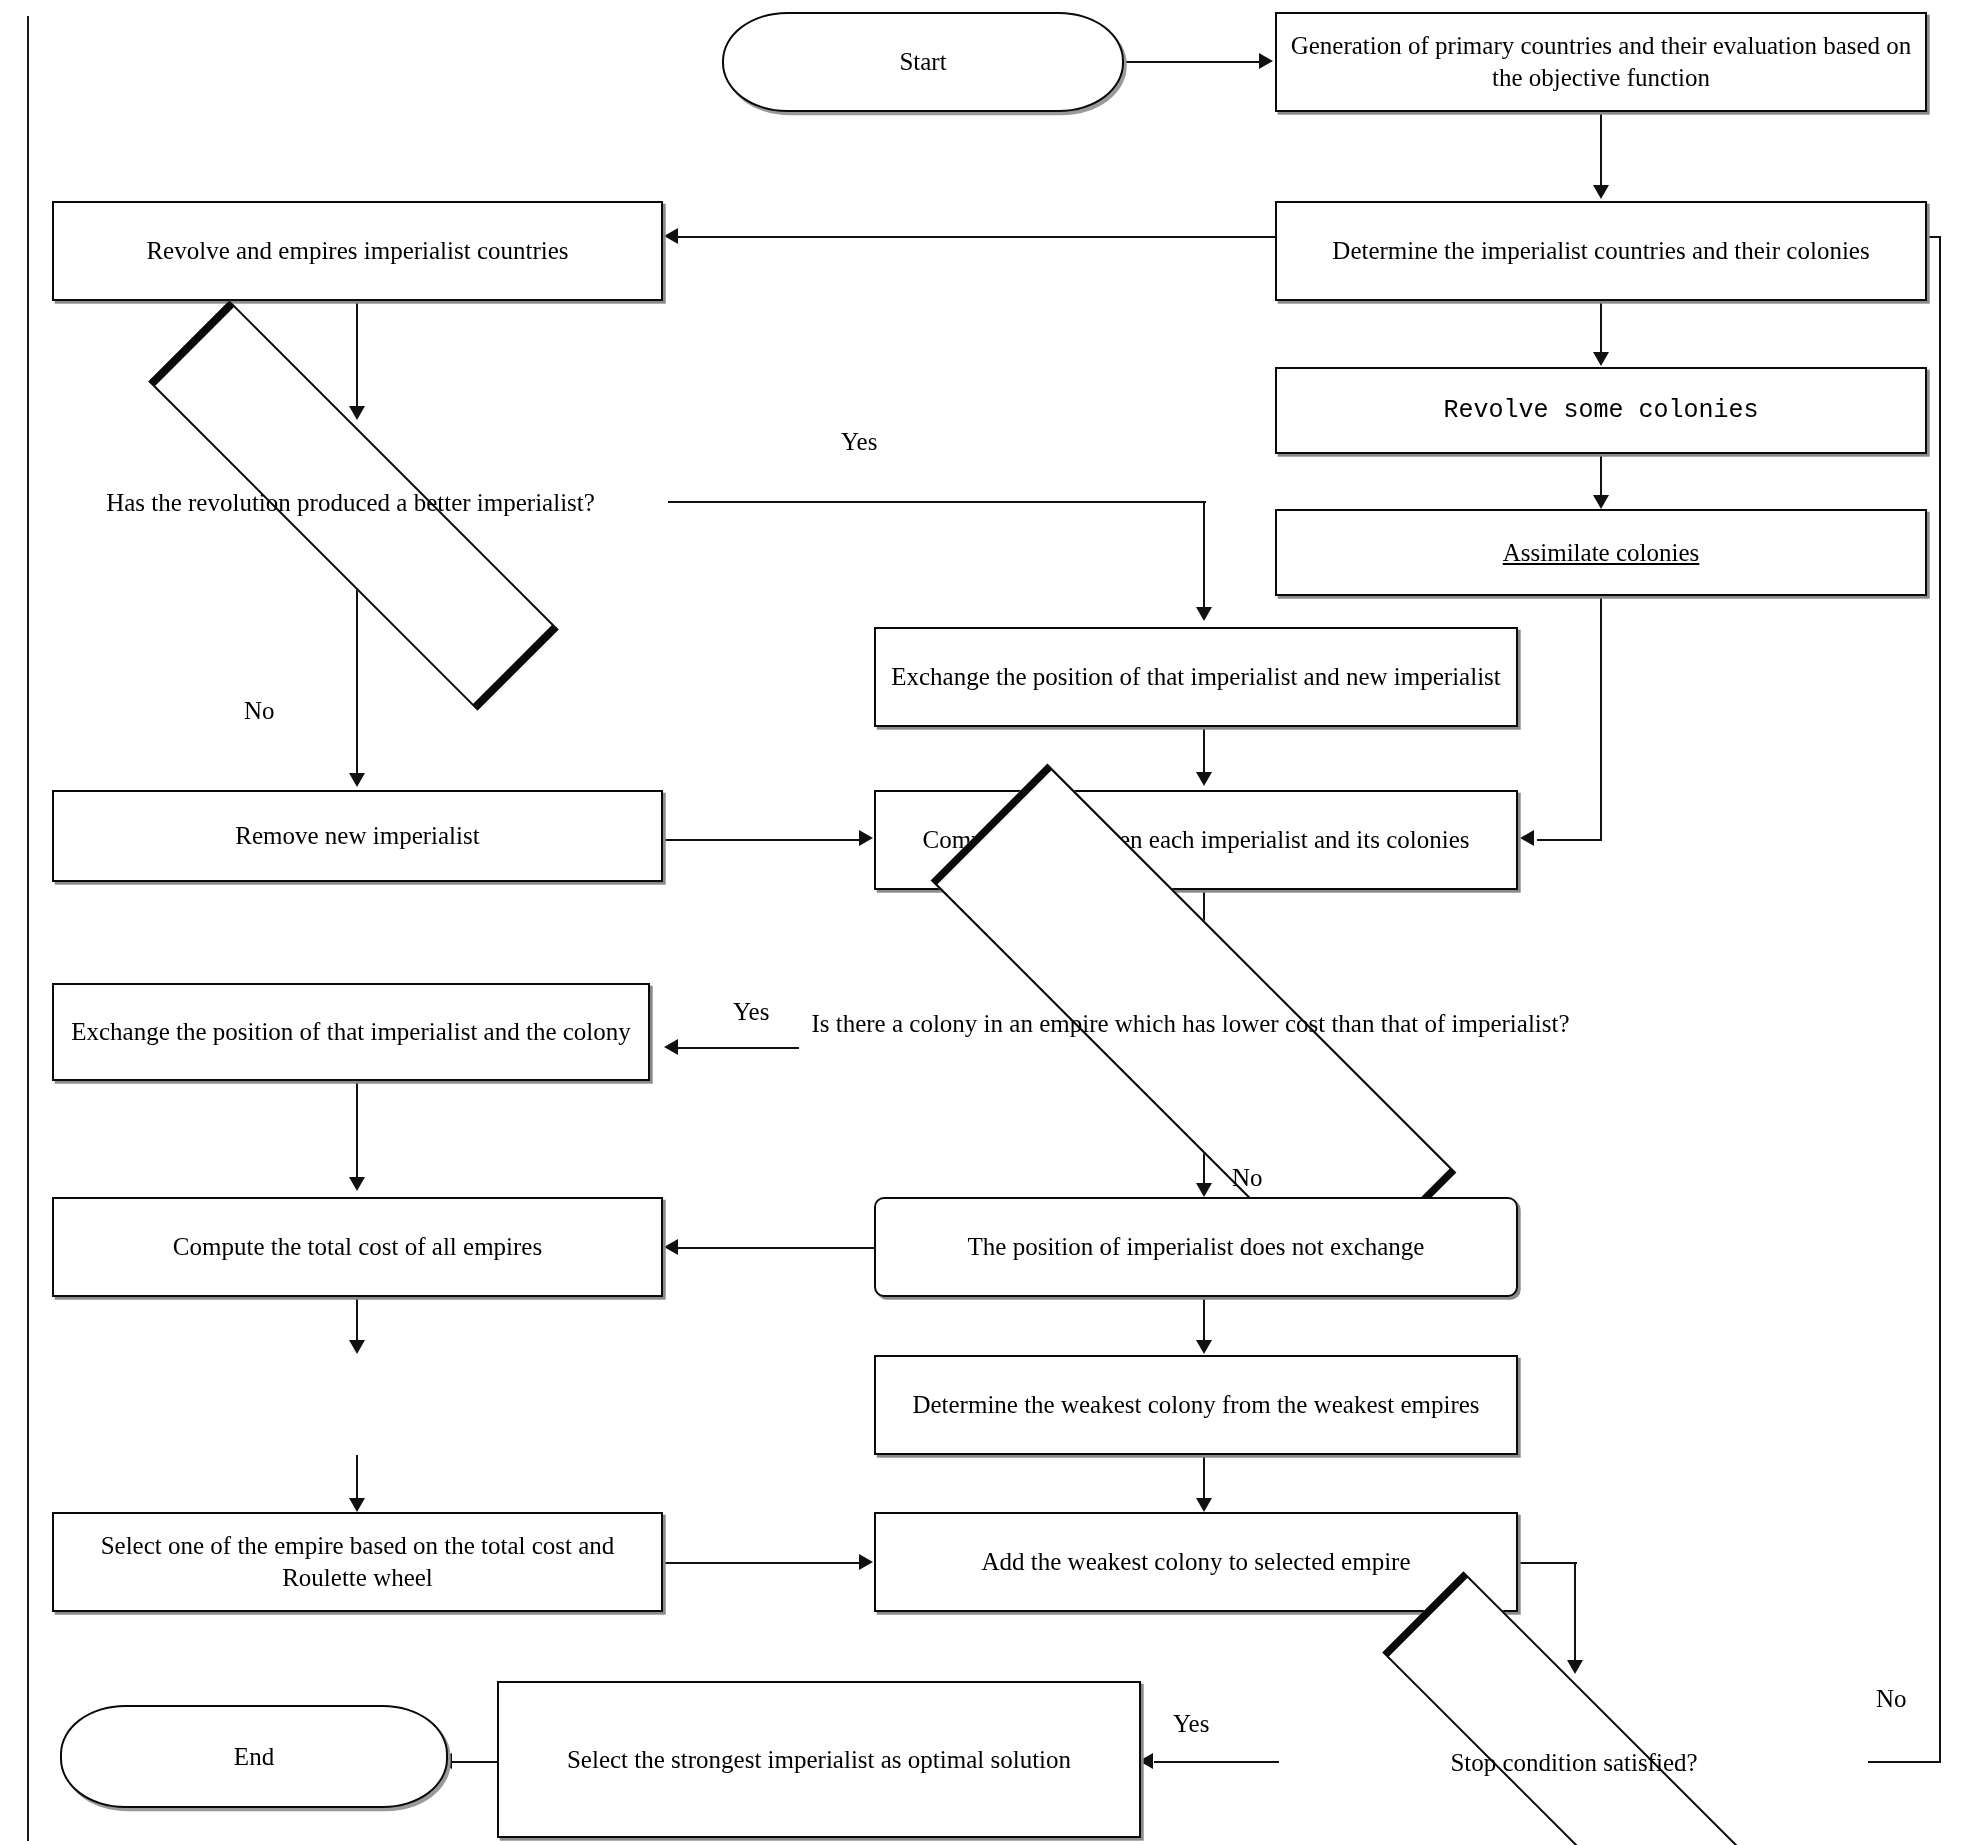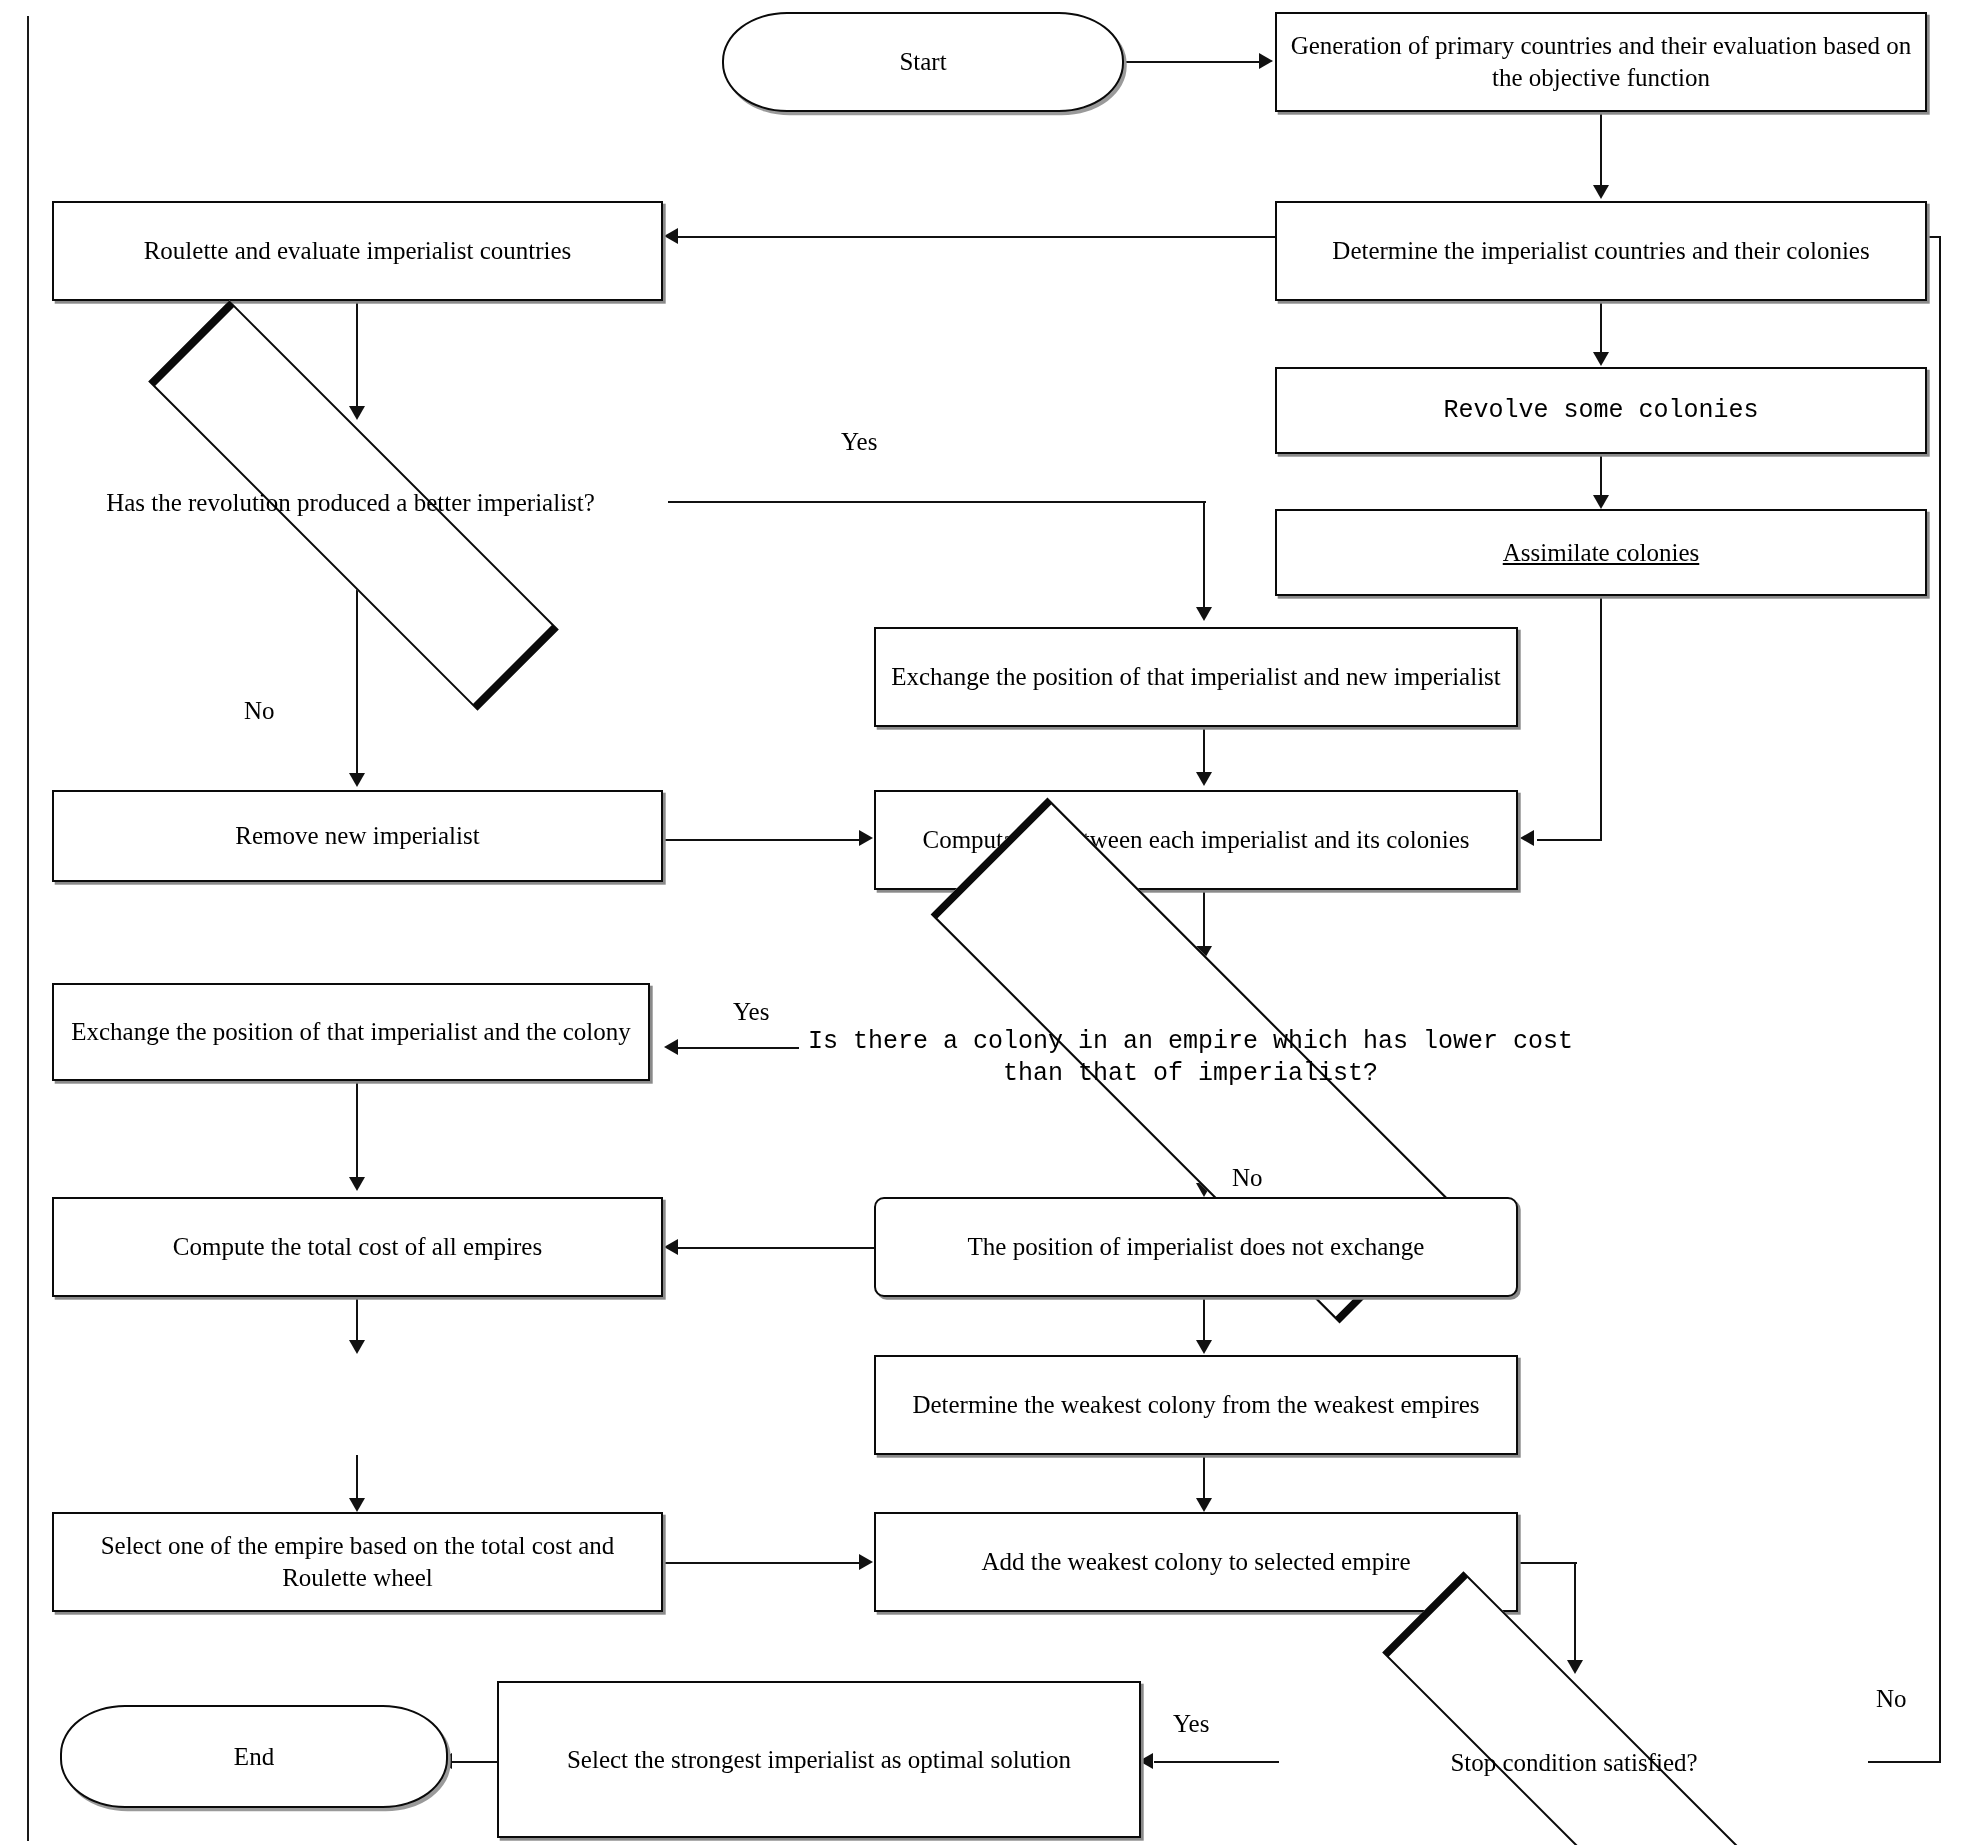--- a/index.html
+++ b/index.html
@@ -125,21 +125,21 @@
 
   <div class="node process" style="left:1275px; top:12px; width:652px; height:100px;">
     <span class="txt">Generation of primary countries and their evaluation based on the objective function</span>
   </div>
 
   <div class="node process" style="left:1275px; top:201px; width:652px; height:100px;">
     <span class="txt">Determine the imperialist countries and their colonies</span>
   </div>
 
   <div class="node process" style="left:52px; top:201px; width:611px; height:100px;">
-    <span class="txt">Roulette and evaluate imperialist countries</span>
+    <span class="txt">Revolve and empires imperialist countries</span>
   </div>
 
   <div class="node process" style="left:1275px; top:367px; width:652px; height:87px;font-family:Liberation Mono, monospace;">
     <span class="txt">Revolve some colonies</span>
   </div>
 
   <div class="node process" style="left:1275px; top:509px; width:652px; height:87px;text-decoration:underline;">
     <span class="txt">Assimilate colonies</span>
   </div>
 
@@ -153,21 +153,21 @@
   </div>
 
   <div class="node process" style="left:874px; top:627px; width:644px; height:100px;">
     <span class="txt">Exchange the position of that imperialist and new imperialist</span>
   </div>
 
   <div class="node process" style="left:874px; top:790px; width:644px; height:100px;">
     <span class="txt">Computation between each imperialist and its colonies</span>
   </div>
 
-  <div class="node decision" style="left:790px; top:944px; width:801px; height:228px;font-family:Liberation Mono, monospace;">
+  <div class="node decision" style="left:790px; top:910px; width:801px; height:228px;">
     <div class="dshape" style="width:149px; height:149px; margin-left:-74px; margin-top:-74px; transform:rotate(45deg) scale(3.78,1.08);"></div>
     <span class="txt">Is there a colony in an empire which has lower cost than that of imperialist?</span>
   </div>
 
   <div class="node process" style="left:52px; top:983px; width:598px; height:98px;">
     <span class="txt">Exchange the position of that imperialist and the colony</span>
   </div>
 
   <div class="node process" style="left:874px; top:1197px; width:644px; height:100px;border-radius:10px;">
     <span class="txt">The position of imperialist does not exchange</span>

